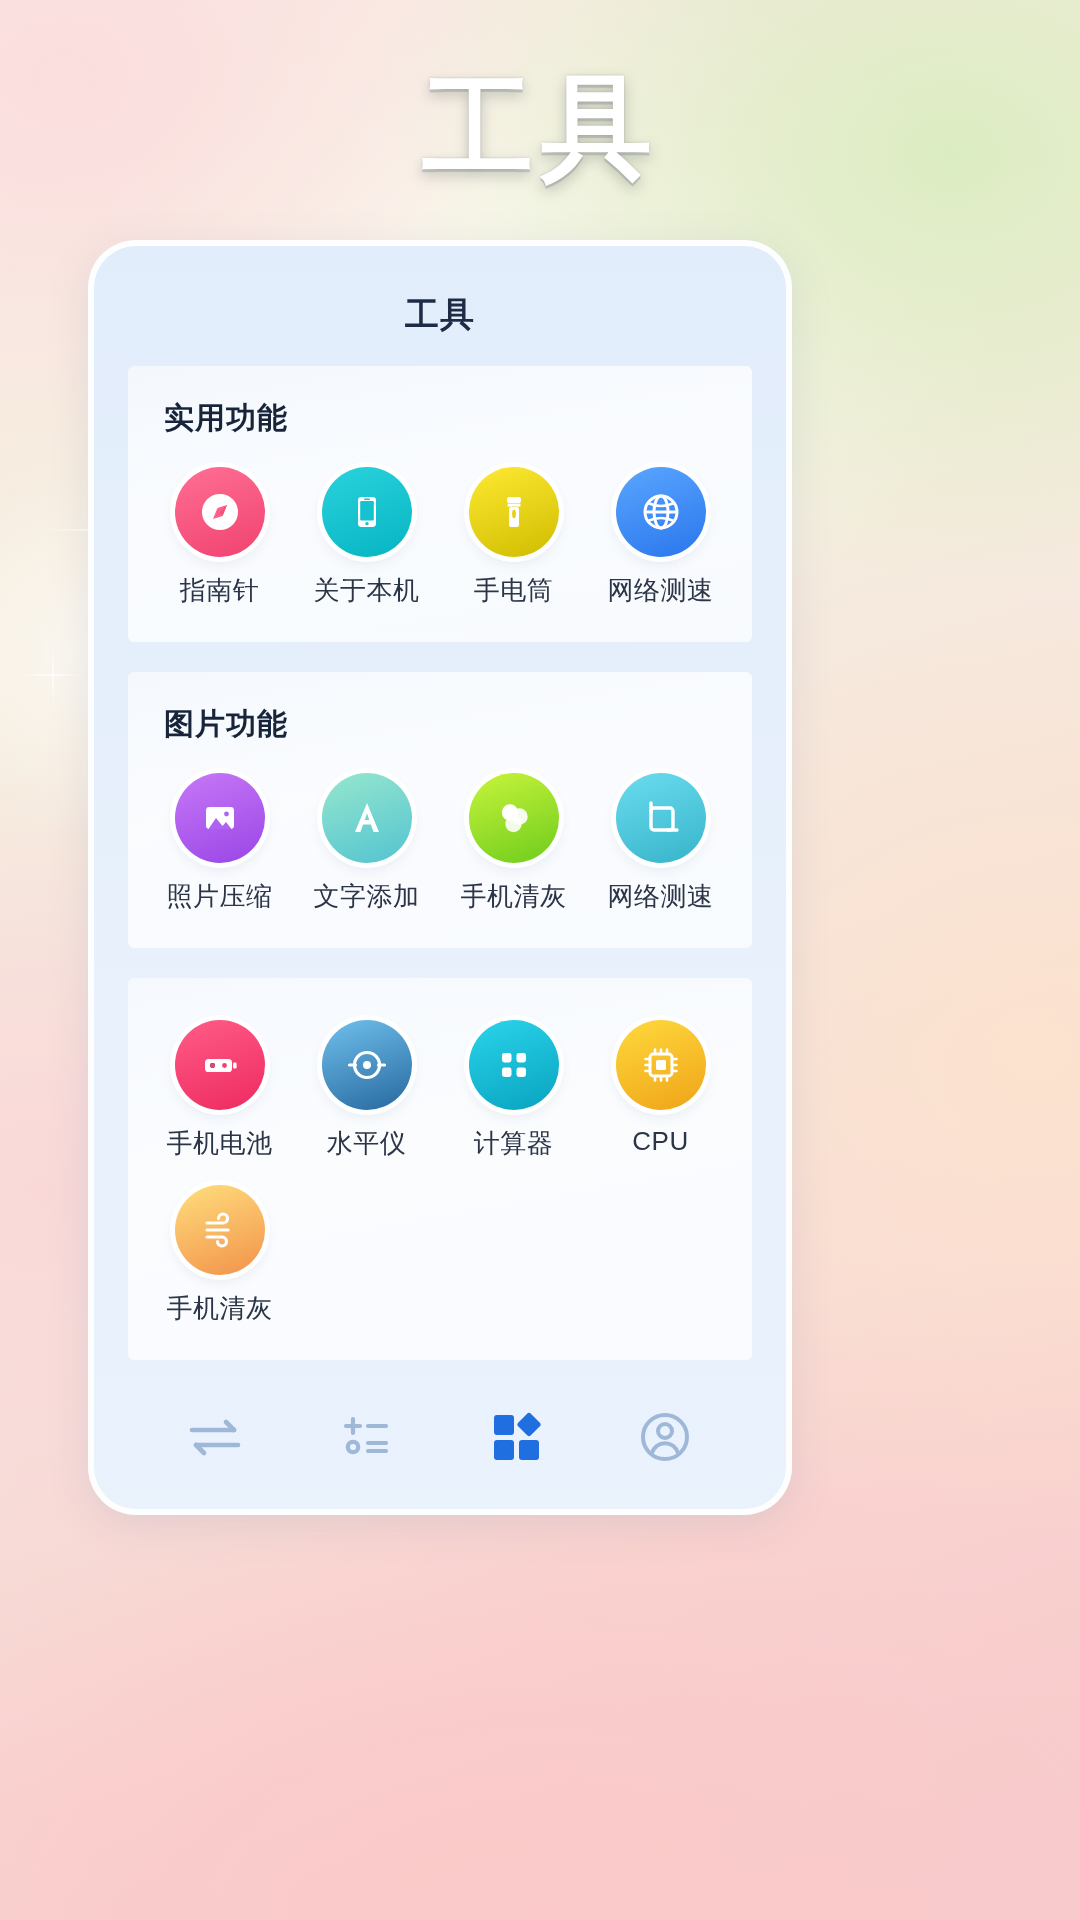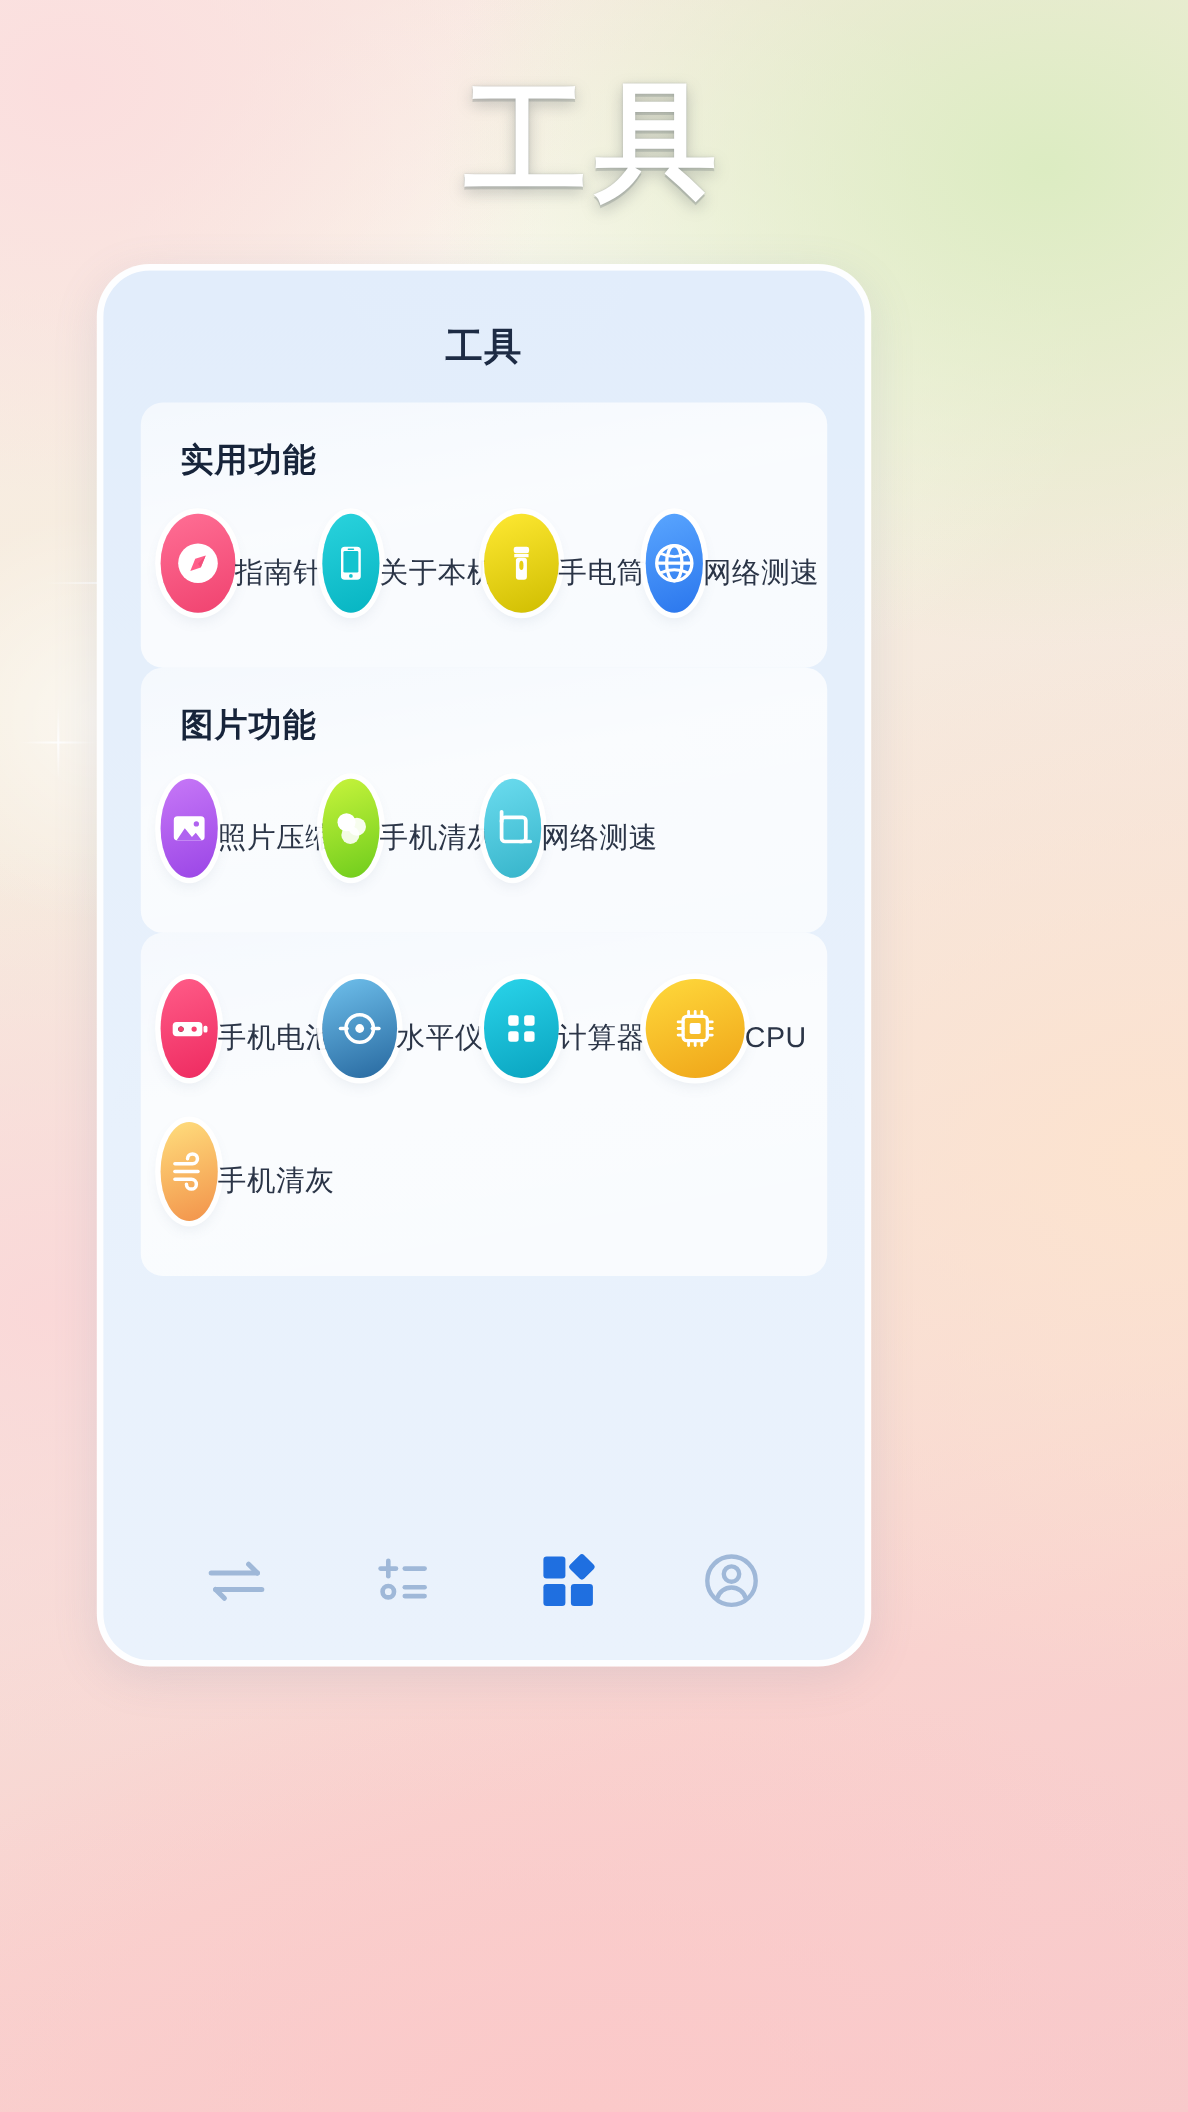--- a/index.html
+++ b/index.html
@@ -102,41 +102,42 @@
 
   #sections-scroll {
     flex: 1 1 auto;
     padding: 8px 34px 0 34px;
     overflow: hidden;
   }
 
   
   .section {
     background: linear-gradient(170deg, rgba(255,255,255,0.60) 0%, rgba(255,255,255,0.80) 40%, rgba(255,255,255,0.72) 100%);
-    border-radius: 20px;
+    border-radius: 6px;
     padding: 28px 18px 24px 18px;
+    margin-bottom: 30px;
   }
 
   .section-title {
     font-size: 30px;
     font-weight: 700;
     color: #17243a;
     margin: 4px 0 14px 18px;
     letter-spacing: 1px;
   }
 
   .tile-grid {
     display: flex;
     flex-wrap: wrap;
   }
 
   .tile {
     width: 25%;
     display: flex;
-    flex-direction: row;
+    flex-direction: column;
     align-items: center;
     padding: 14px 0 10px 0;
     cursor: pointer;
   }
 
   .tile-icon {
     width: 90px;
     height: 90px;
     border-radius: 50%;
     display: flex;
@@ -257,20 +258,28 @@
           <div class="tile-icon" style="background:linear-gradient(160deg,#c778f7,#9a45e6);">
             <svg width="52" height="52" viewBox="0 0 52 52">
               <rect x="12" y="15" width="28" height="22" rx="3.4" fill="#ffffff"></rect>
               <circle cx="32.5" cy="22" r="2.4" fill="#b062f0"></circle>
               <path d="M14.5 37 L22 26 L28.5 34 L32 30 L37.5 37 Z" fill="#b062f0"></path>
             </svg>
           </div>
           <div class="tile-label">照片压缩</div>
         </div>
 
+        <div class="tile">
+          <div class="tile-icon" style="background:linear-gradient(160deg,#96e7ce,#53c3d0);">
+            <svg width="52" height="52" viewBox="0 0 52 52">
+              <path d="M26 11 L38 40 L32.6 40 L29.9 32.5 L22.1 32.5 L19.4 40 L14 40 Z M23.7 28 L28.3 28 L26 21.2 Z" fill="#ffffff"></path>
+            </svg>
+          </div>
+          <div class="tile-label">文字添加</div>
+        </div>
 
         <div class="tile">
           <div class="tile-icon" style="background:linear-gradient(160deg,#c8f43c,#6ecc1c);">
             <svg width="52" height="52" viewBox="0 0 52 52">
               <circle cx="22" cy="20.5" r="8.2" fill="#ffffff"></circle>
               <circle cx="31.5" cy="24.5" r="8.2" fill="#ffffff" opacity="0.92"></circle>
               <circle cx="25.5" cy="32" r="8.2" fill="#ffffff" opacity="0.88"></circle>
             </svg>
           </div>
           <div class="tile-label">手机清灰</div>

